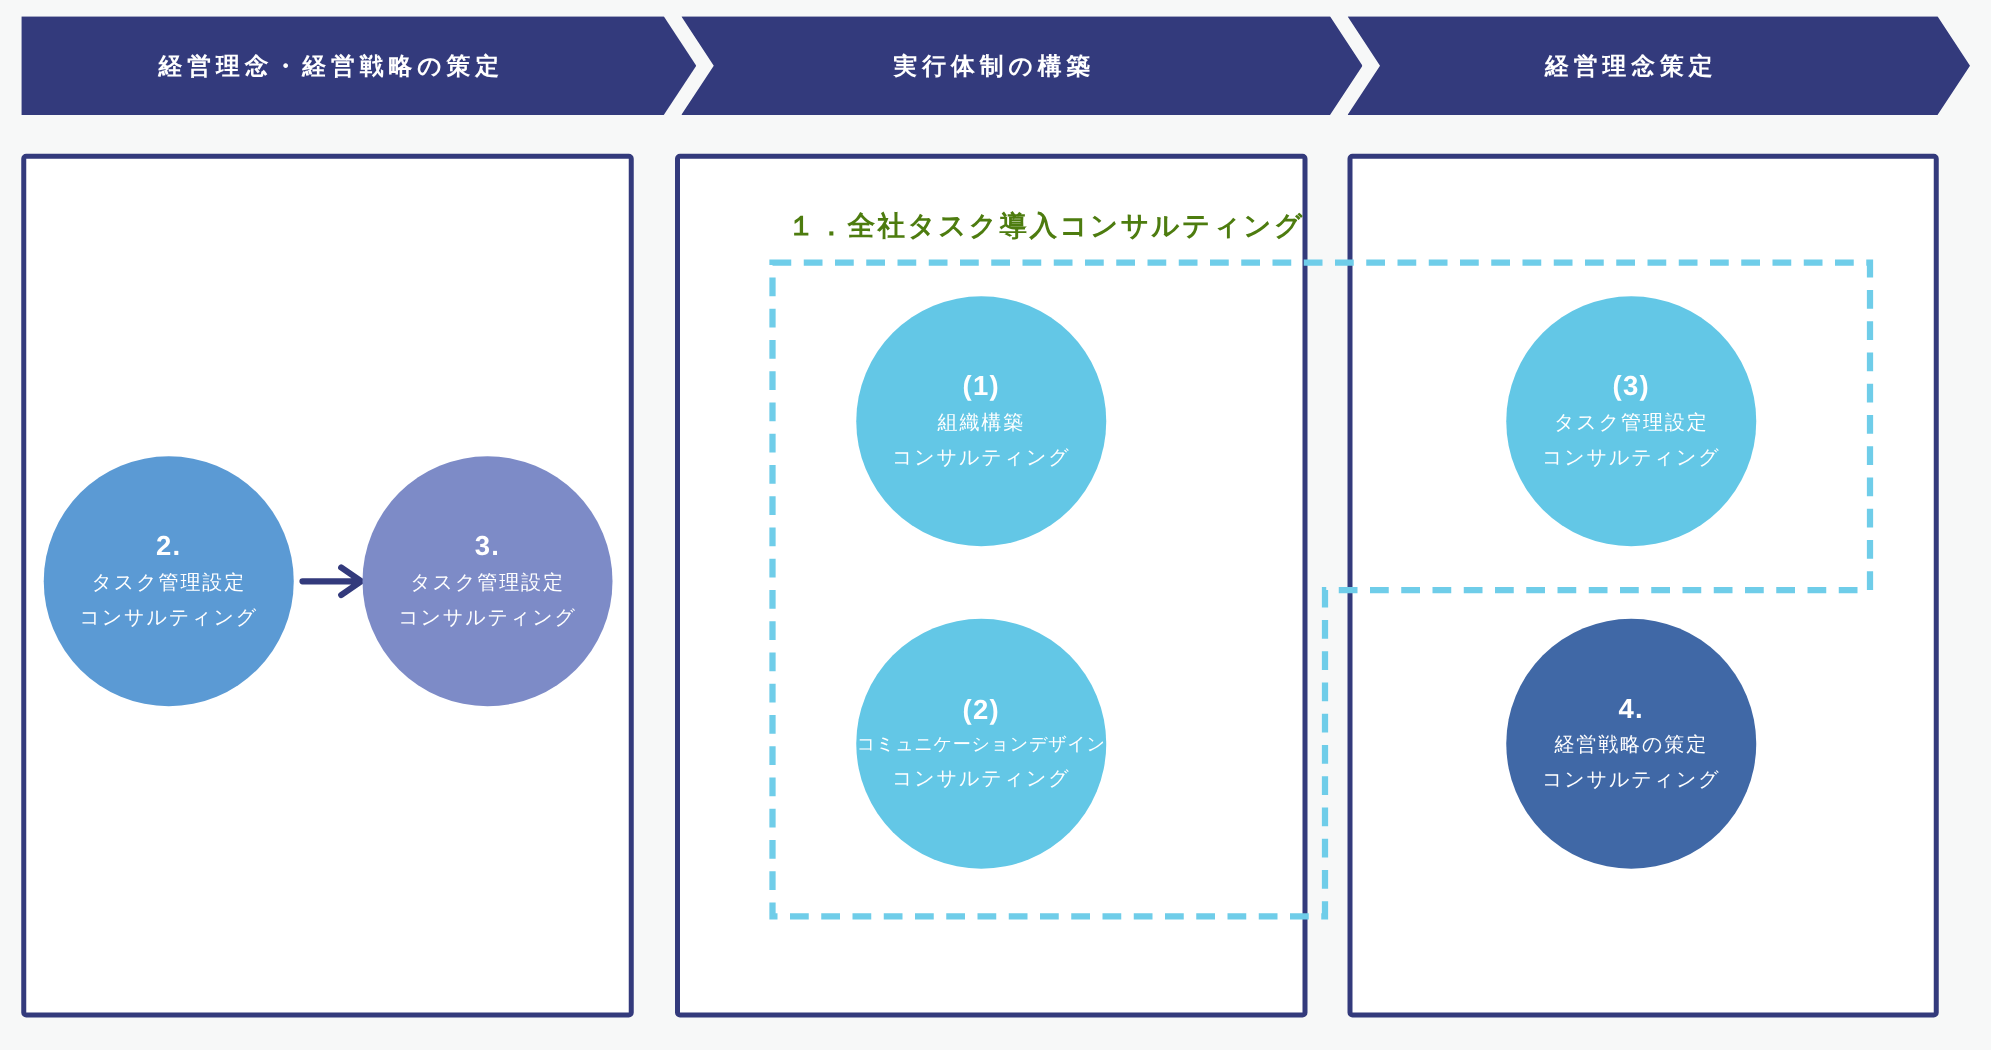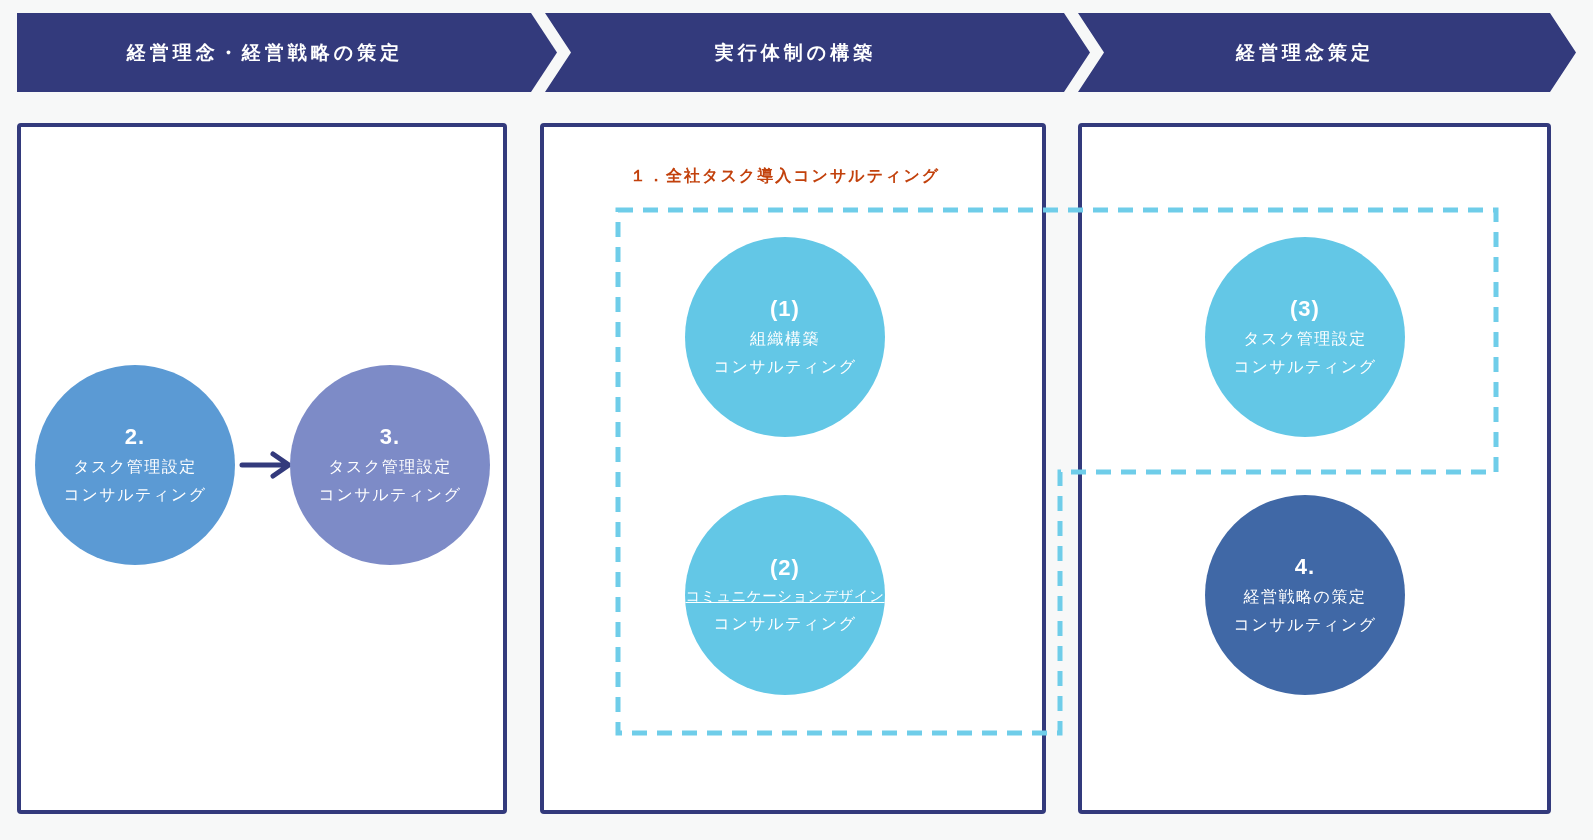--- a/index.html
+++ b/index.html
@@ -30,30 +30,30 @@
     box-sizing:border-box;z-index:1;
   }
   
   .circle{
     position:absolute;width:200px;height:200px;border-radius:50%;
     display:flex;flex-direction:column;align-items:center;justify-content:center;
     color:#FFFFFF;text-align:center;z-index:2;
   }
   .c-num{font-size:22px;font-weight:600;letter-spacing:1px;line-height:1.45;}
   .c-line{font-size:16px;font-weight:500;letter-spacing:1.5px;line-height:1.75;white-space:nowrap;text-align:center;}
-  .c-line.long{font-size:14.5px;letter-spacing:0.5px;text-decoration:underline;}
+  .c-line.long{font-size:14.5px;letter-spacing:0.5px;}
   .c-blue{background:#5B9AD4;}
   .c-periwinkle{background:#7D8BC7;}
   .c-cyan{background:#63C7E6;}
   .c-darkblue{background:#4068A6;}
   
   .flow-arrow{position:absolute;left:239px;top:450px;z-index:2;}
   .group-label{
     position:absolute;left:630px;top:166px;z-index:4;
-    color:#c2410c;font-size:16px;font-weight:700;letter-spacing:2px;
+    color:#4d7c0f;font-size:22px;font-weight:700;letter-spacing:2px;
     white-space:nowrap;
   }
   .dashed-overlay{position:absolute;left:0;top:0;z-index:3;pointer-events:none;}
 </style>
 </head>
 <body>
 
 <div class="banner first" style="left:17px;width:540px;">
   <span>経営理念・経営戦略の策定</span>
 </div>

